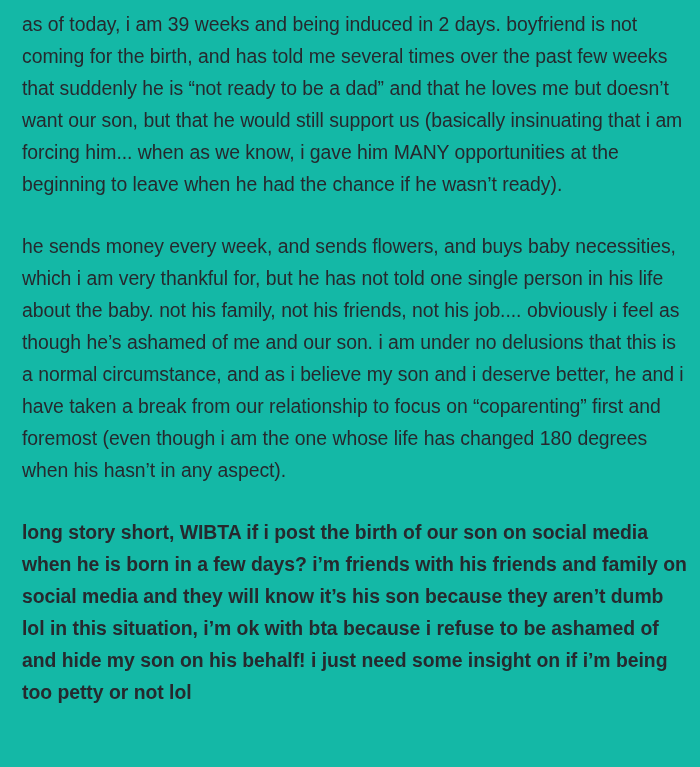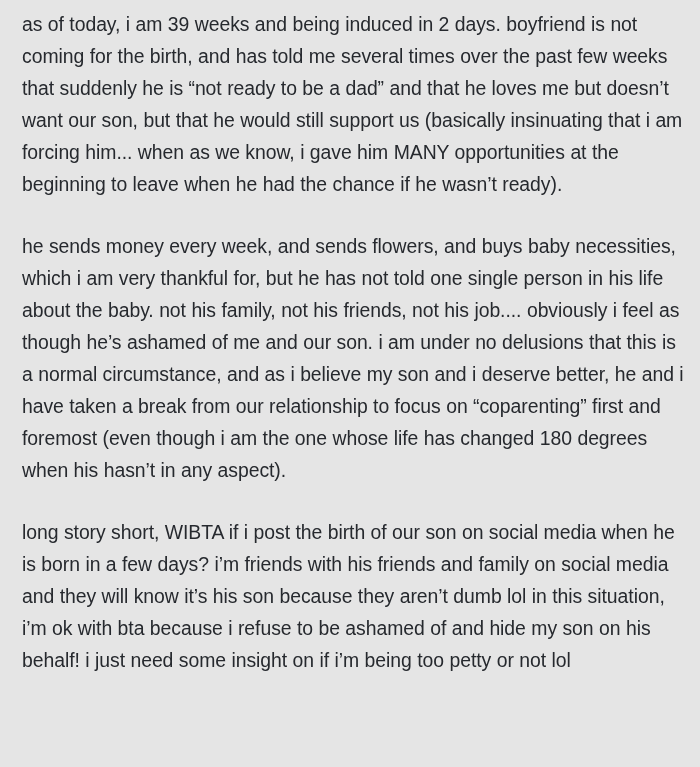--- a/index.html
+++ b/index.html
@@ -14,38 +14,39 @@
     overflow: hidden;
     font-family: "Liberation Sans", "DejaVu Sans", sans-serif;
     -webkit-font-smoothing: antialiased;
   }
 
   .post-body {
     box-sizing: border-box;
     width: 700px;
     height: 767px;
     padding: 8px 10px 0 22px;
-    background: #e5e5e5;
+    background: #14b8a6;
   }
 
   .post-paragraph {
     margin: 0 0 30px 0;
     font-size: 19.4px;
     line-height: 32px;
     color: #26292e;
     letter-spacing: -0.05px;
     word-spacing: 0.1px;
     text-align: left;
     max-width: 672px;
     white-space: pre-wrap;
     overflow-wrap: break-word;
   }
 
   .post-paragraph:last-child {
     margin-bottom: 0;
+    font-weight: bold;
   }
 </style>
 </head>
 <body style="background: rgb(255, 255, 255);">
 
 <article class="post-body">
   <p class="post-paragraph" style="color: rgb(38, 41, 46);">as of today, i am 39 weeks and being induced in 2 days. boyfriend is not coming for the birth, and has told me several times over the past few weeks that suddenly he is “not ready to be a dad” and that he loves me but doesn’t want our son, but that he would still support us (basically insinuating that i am forcing him... when as we know, i gave him MANY opportunities at the beginning to leave when he had the chance if he wasn’t ready).</p>
   <p class="post-paragraph" style="color: rgb(38, 41, 46);">he sends money every week, and sends flowers, and buys baby necessities, which i am very thankful for, but he has not told one single person in his life about the baby. not his family, not his friends, not his job.... obviously i feel as though he’s ashamed of me and our son. i am under no delusions that this is a normal circumstance, and as i believe my son and i deserve better, he and i have taken a break from our relationship to focus on “coparenting” first and foremost (even though i am the one whose life has changed 180 degrees when his hasn’t in any aspect).</p>
   <p class="post-paragraph" style="color: rgb(38, 41, 46);">long story short, WIBTA if i post the birth of our son on social media when he is born in a few days? i’m friends with his friends and family on social media and they will know it’s his son because they aren’t dumb lol in this situation, i’m ok with bta because i refuse to be ashamed of and hide my son on his behalf! i just need some insight on if i’m being too petty or not lol</p>
 </article>

